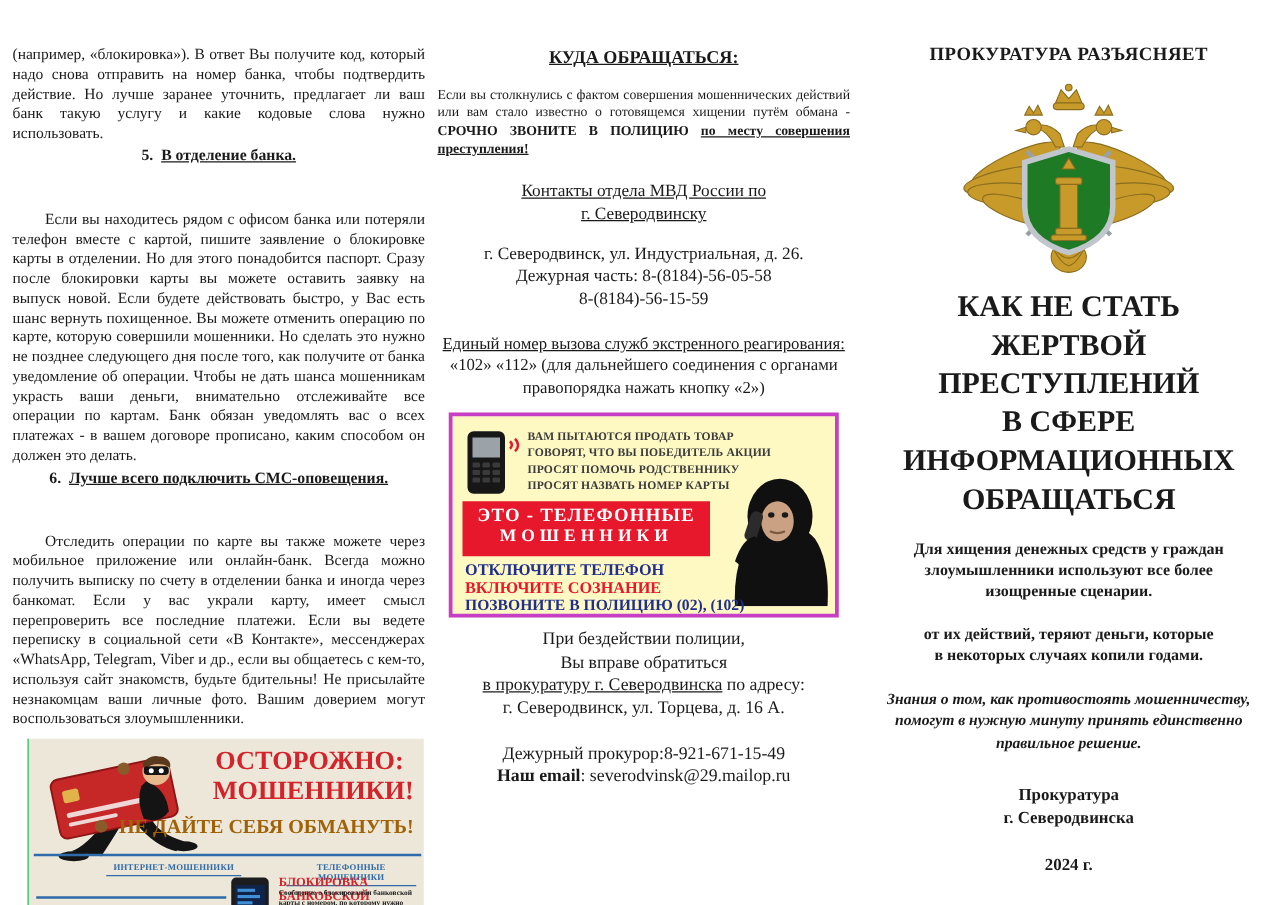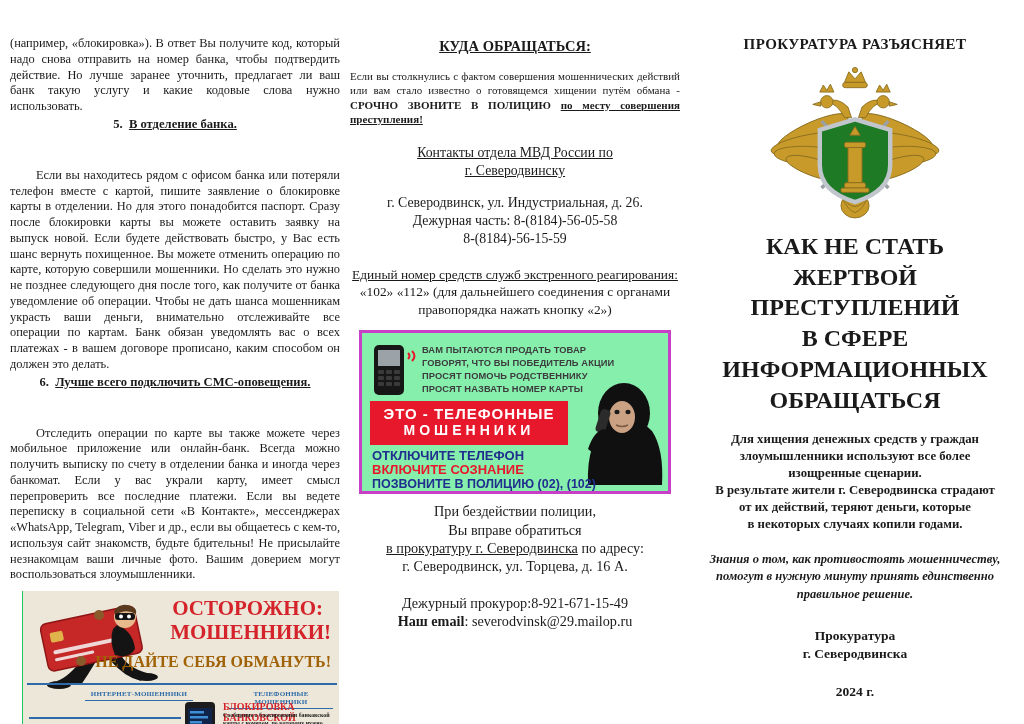--- a/index.html
+++ b/index.html
@@ -41,21 +41,21 @@
   .poster .gbanner span{transform:skewX(14deg);font-size:11px;font-weight:bold;color:#fff;letter-spacing:1px;}
   .poster svg{position:absolute;}
 
   
   .mid-head{font-size:14.5px;font-weight:bold;text-align:center;text-decoration:underline;margin:2px 0 14px 0;}
   .mid-para{font-size:11px;line-height:1.3;text-align:justify;margin:0;}
   .mid-center{font-size:13.8px;text-align:center;margin:0;line-height:1.3;}
   .mid-bold-u{font-weight:normal;text-decoration:underline;} .mt14{margin-top:14px;} .mt18{margin-top:18px;}
 
   .scamimg{position:relative;width:306px;height:158px;margin:12px auto 8px auto;
-           border:3px solid #c73ec7;background:#86efac;font-family:Liberation Sans, sans-serif;}
+           border:3px solid #c73ec7;background:#fef9c3;font-family:Liberation Serif, serif;}
   .scamimg .bullets{position:absolute;left:60px;top:11px;width:240px;font-size:9.3px;font-weight:bold;
                     color:#3c3c3e;line-height:1.4;letter-spacing:.1px;}
   .scamimg .rbanner{position:absolute;left:8px;top:68px;width:198px;height:44px;background:#e8182c;
                     color:#fff;text-align:center;font-weight:bold;}
   .scamimg .rbanner .l1{font-size:15px;letter-spacing:1px;margin-top:4px;}
   .scamimg .rbanner .l2{font-size:14px;letter-spacing:4px;}
   .scamimg .advice{position:absolute;left:10px;top:116px;z-index:3;font-weight:bold;line-height:1.1;}
   .scamimg .a-blue{color:#202f8e;font-size:13px;}
   .scamimg .a-red{color:#e8182c;font-size:13px;}
   .scamimg .a-blue2{color:#202f8e;font-size:12.5px;}
@@ -133,21 +133,21 @@
   </div>
 
   <div class="col col-mid">
     <p class="mid-head">КУДА ОБРАЩАТЬСЯ:</p>
     <p class="mid-para"><span>Если вы столкнулись с фактом совершения мошеннических действий или вам стало известно о готовящемся хищении путём обмана - </span><span class="b">СРОЧНО ЗВОНИТЕ В ПОЛИЦИЮ </span><span class="b u">по месту совершения преступления!</span></p>
 
     <p class="mid-center mt18"><span class="mid-bold-u">Контакты отдела МВД России по</span><br><span class="mid-bold-u">г. Северодвинску</span></p>
 
     <p class="mid-center mt14"><span>г. Северодвинск, ул. Индустриальная, д. 26.</span><br><span>Дежурная часть: 8-(8184)-56-05-58</span><br><span>8-(8184)-56-15-59</span></p>
 
-    <p class="mid-center mt18" style="font-size:13.4px;"><span class="mid-bold-u">Единый номер средств служб экстренного реагирования:</span><span> «102» «112» (для дальнейшего соединения с органами правопорядка нажать кнопку «2»)</span></p>
+    <p class="mid-center mt18" style="font-size:13.4px;"><span class="mid-bold-u">Единый номер вызова служб экстренного реагирования:</span><span> «102» «112» (для дальнейшего соединения с органами правопорядка нажать кнопку «2»)</span></p>
 
     <div class="scamimg">
       <svg style="position:absolute;left:10px;top:10px;" width="46" height="54" viewBox="0 0 46 54">
         <rect x="2" y="2" width="30" height="50" rx="5" fill="#171717"></rect>
         <rect x="6" y="7" width="22" height="16" fill="#9ba3a8"></rect>
         <g fill="#3a3a3a">
           <rect x="6" y="27" width="6" height="4" rx="1"></rect>
             <rect x="14" y="27" width="6" height="4" rx="1"></rect>
             <rect x="22" y="27" width="6" height="4" rx="1"></rect>
           <rect x="6" y="33" width="6" height="4" rx="1"></rect>
@@ -238,21 +238,21 @@
         <rect x="92" y="96" width="16" height="40"></rect>
         <rect x="88" y="90" width="24" height="6" rx="2"></rect>
         <rect x="88" y="136" width="24" height="6" rx="2"></rect>
         <rect x="84" y="142" width="32" height="5" rx="2"></rect>
         <path d="M94 82 L100 72 L106 82 Z"></path>
       </g>
     </svg>
 
     <p class="r-title"><span>КАК НЕ СТАТЬ</span><br><span>ЖЕРТВОЙ</span><br><span>ПРЕСТУПЛЕНИЙ</span><br><span>В СФЕРЕ</span><br><span>ИНФОРМАЦИОННЫХ</span><br><span>ОБРАЩАТЬСЯ</span></p>
 
-    <p class="r-body"><span>Для хищения денежных средств у граждан</span><br><span>злоумышленники используют все более</span><br><span>изощренные сценарии.</span><br><span>В результате жители г. Северодвинска страдают</span><br><span>от их действий, теряют деньги, которые</span><br><span>в некоторых случаях копили годами.</span></p>
+    <p class="r-body"><span>Для хищения денежных средств у граждан</span><br><span>злоумышленники используют все более</span><br><span>изощренные сценарии.</span><br><br><span>от их действий, теряют деньги, которые</span><br><span>в некоторых случаях копили годами.</span></p>
 
     <p class="r-italic"><span>Знания о том, как противостоять мошенничеству,</span><br><span>помогут в нужную минуту принять единственно</span><br><span>правильное решение.</span></p>
 
     <p class="r-org"><span>Прокуратура</span><br><span>г. Северодвинска</span></p>
 
     <p class="r-year">2024 г.</p>
   </div>
 
 </div>
 

